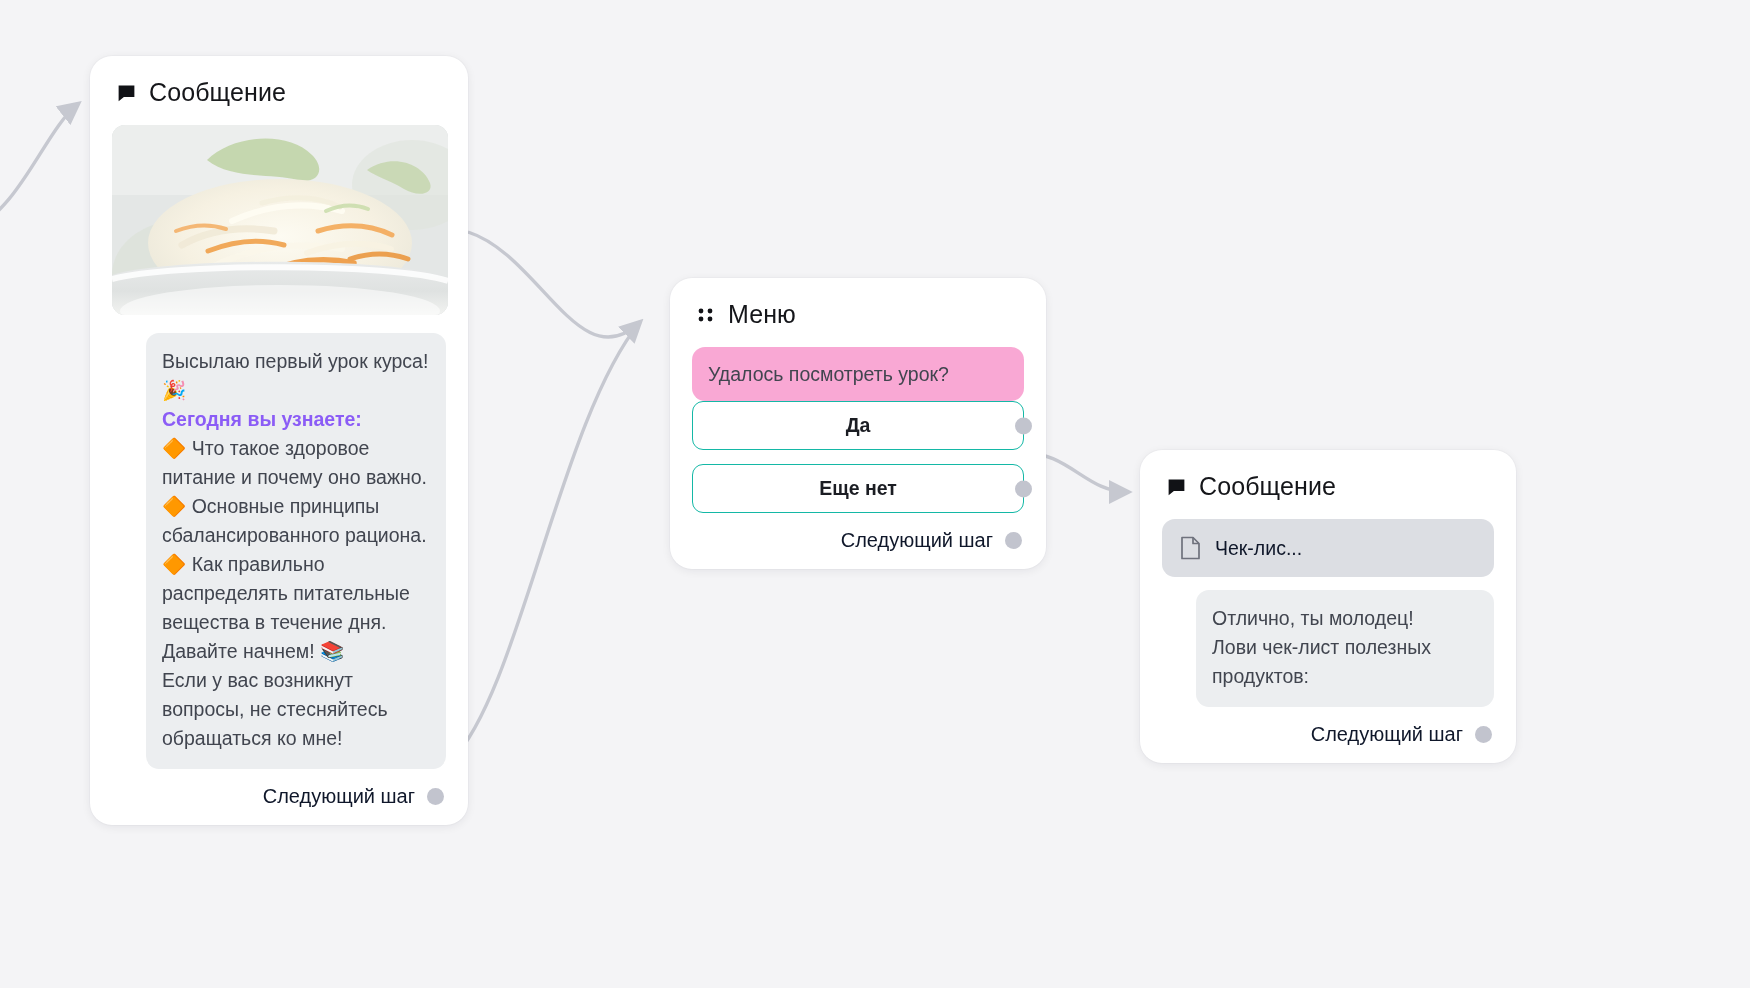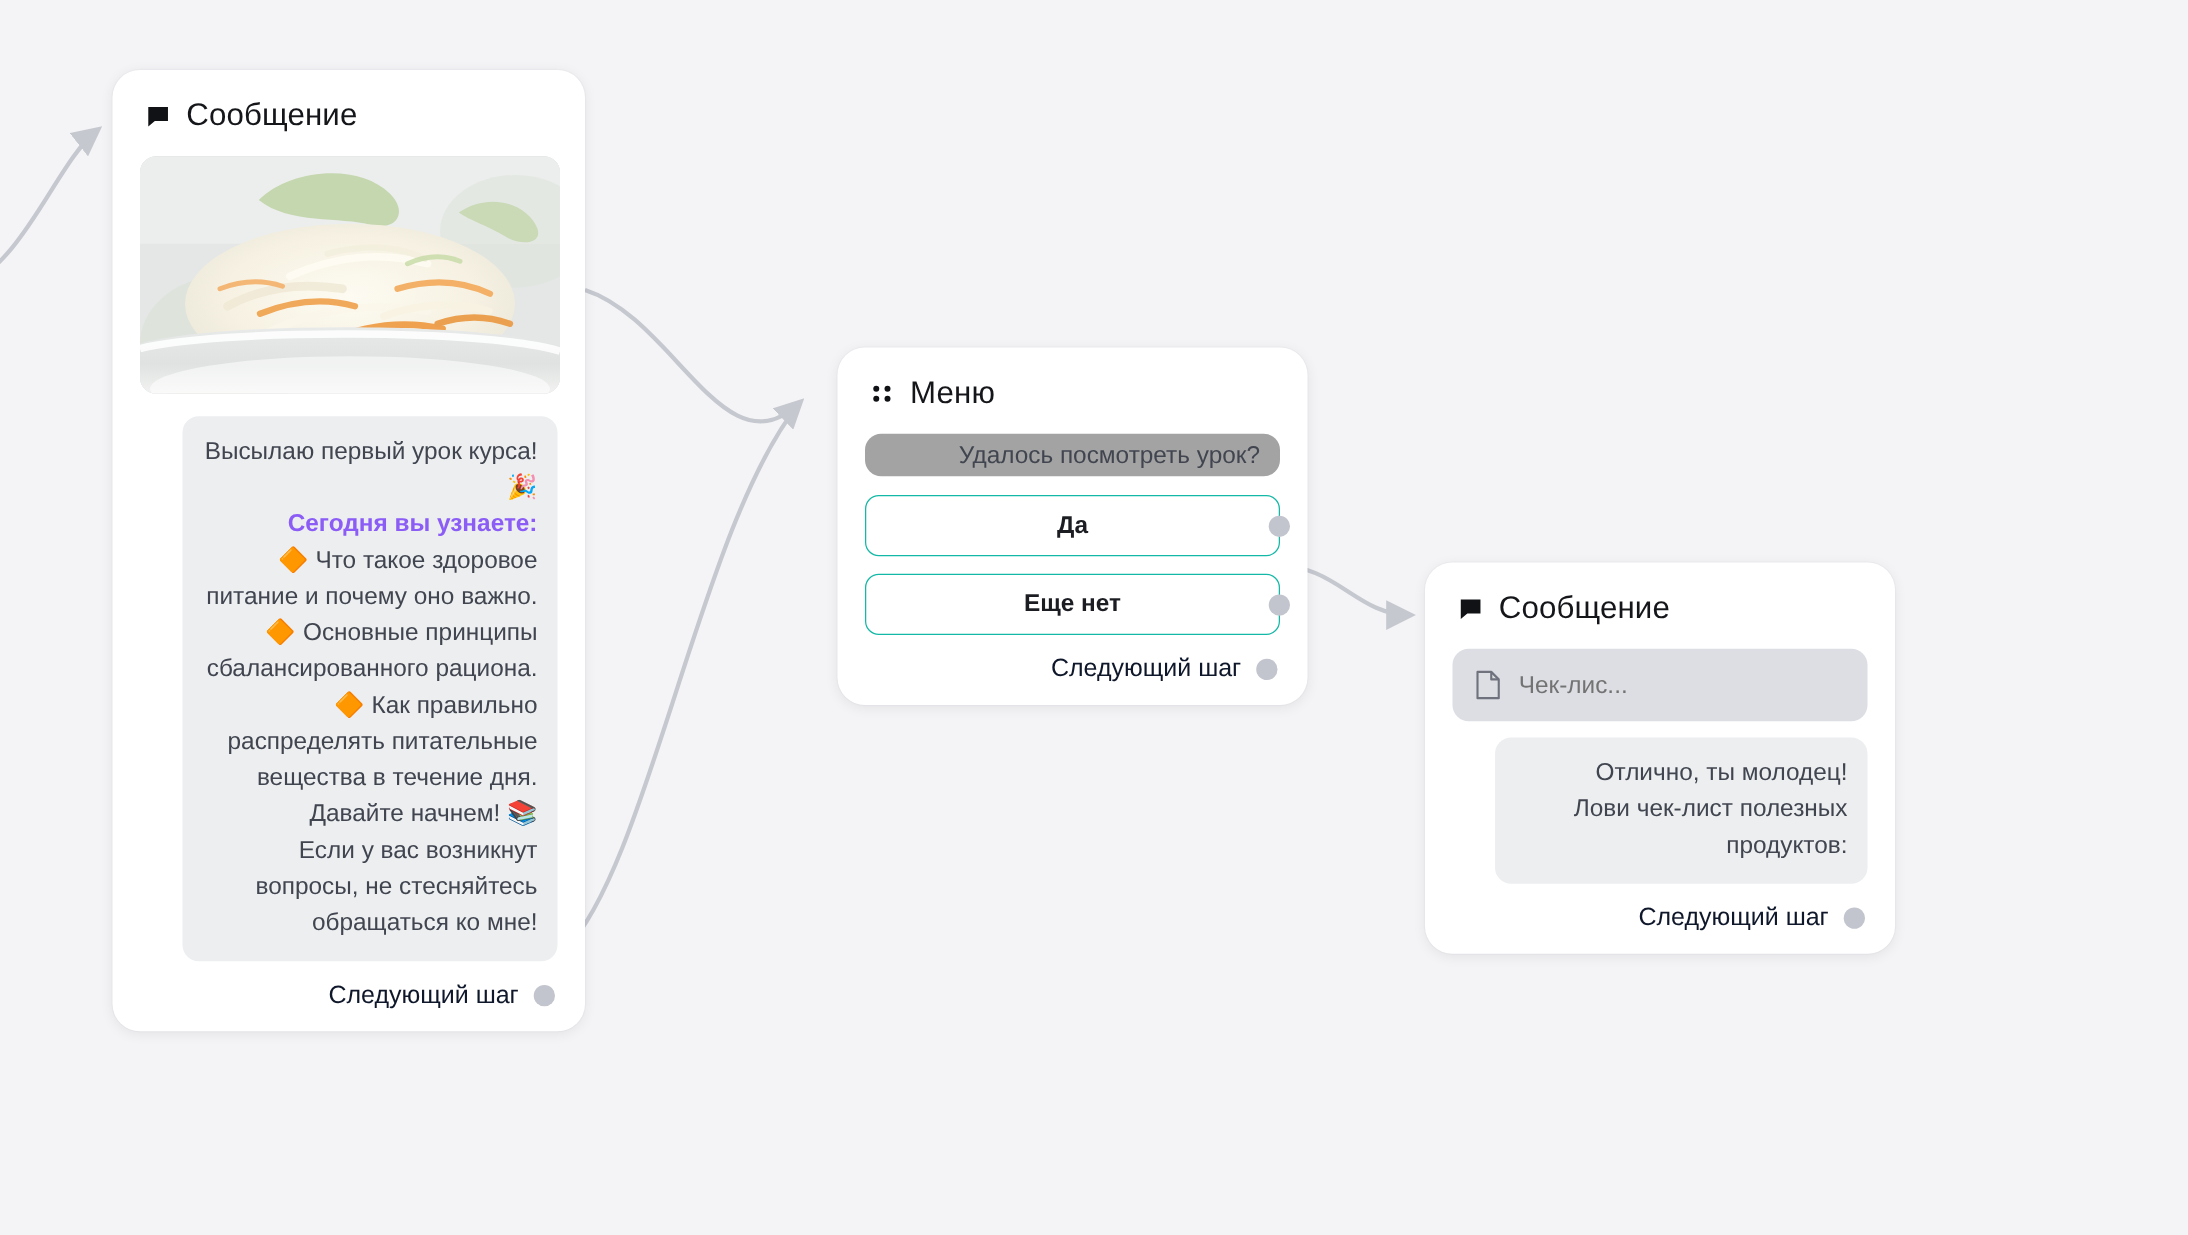--- a/index.html
+++ b/index.html
@@ -8,21 +8,20 @@
     height: 988px;
     background: #f4f4f6;
     font-family: "Liberation Sans", sans-serif;
     overflow: hidden;
   }
   #canvas {
     position: relative;
     width: 1750px;
     height: 944px;
     background: #f4f4f6;
-    text-align: right;
   }
   #edges {
     position: absolute;
     top: 0; left: 0;
     width: 1750px;
     height: 988px;
     pointer-events: none;
   }
 
   .node {
@@ -92,27 +91,26 @@
   .dot {
     width: 17px; height: 17px;
     border-radius: 50%;
     background: #c2c4ce;
     flex: none;
   }
 
   
   #node-menu { left: 670px; top: 278px; width: 376px; }
   .menu-prompt {
-    background: #a3a3a3;
+    background: #f9a8d4;
     border-radius: 13px;
-    padding: 4px 16px;
+    padding: 14px 16px;
     color: #41454f;
     font-size: 19.5px;
     line-height: 26px;
-    margin-bottom: 15px;
   }
   .menu-row {
     position: relative;
     margin-bottom: 14px;
   }
   .menu-btn {
     display: flex;
     align-items: center;
     justify-content: center;
     height: 49px;
@@ -135,21 +133,21 @@
 
   
   #node-message-2 { left: 1140px; top: 450px; width: 376px; }
   .file-bubble {
     display: flex;
     align-items: center;
     gap: 14px;
     background: #dcdee3;
     border-radius: 13px;
     padding: 17px 18px;
-    color: #737373;
+    color: #0f172a;
     font-size: 19.5px;
     margin-bottom: 13px;
   }
   .icon-file { width: 21px; height: 24px; flex: none; display:block; }
 </style>
 </head>
 <body>
 
 <div id="canvas">
 

